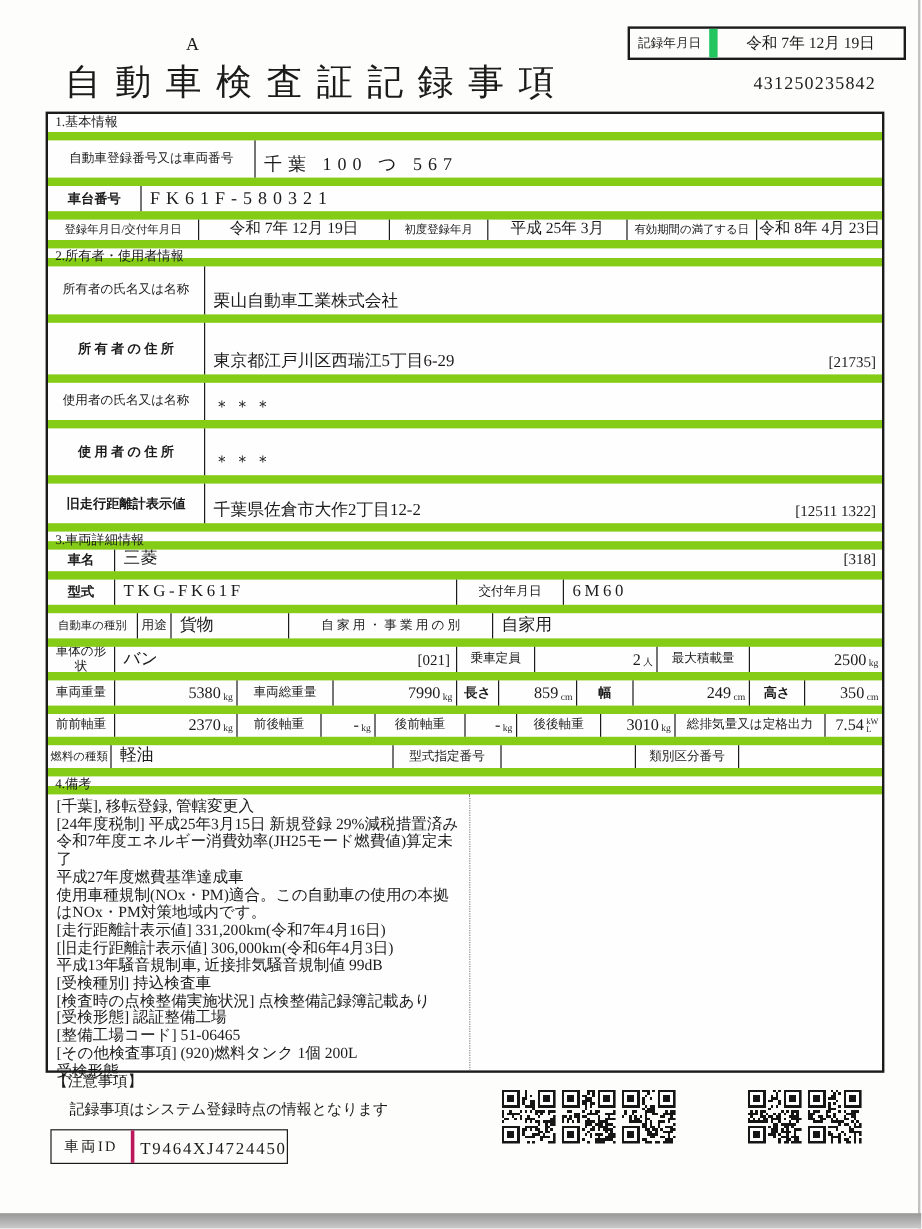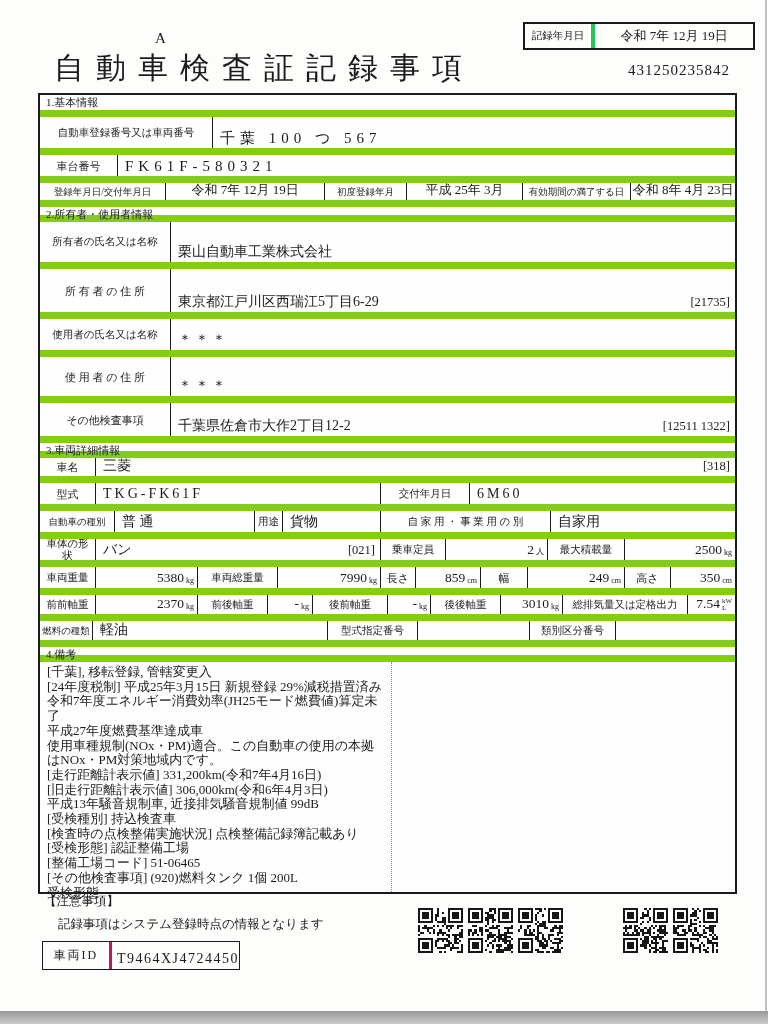--- a/index.html
+++ b/index.html
@@ -3,33 +3,33 @@
 <meta charset="utf-8">
 <style>
   html,body{margin:0;padding:0;background:#ffffff;}
   .page{position:relative;width:768px;height:1024px;background:#fdfdfc;overflow:hidden;
         font-family:"Liberation Serif","DejaVu Serif",serif;color:#1b1b1b;}
   
   .corner-a{position:absolute;left:155px;top:30px;font-size:15px;}
   .doc-title{position:absolute;left:54px;top:48px;font-size:30px;letter-spacing:12px;white-space:nowrap;}
   .serial{position:absolute;left:628px;top:62px;font-size:15px;letter-spacing:1px;}
   .rd-box{position:absolute;left:523px;top:22px;width:232px;height:28px;border:2px solid #1b1b1b;display:flex;box-sizing:border-box;}
-  .rd-label{width:66px;border-right:4px solid #22c55e;display:flex;align-items:center;justify-content:center;font-size:10.5px;}
+  .rd-label{width:66px;border-right:7px solid #22c55e;display:flex;align-items:center;justify-content:center;font-size:10.5px;}
   .rd-value{flex:1;display:flex;align-items:center;justify-content:center;font-size:13px;white-space:nowrap;}
   
   .tbl{position:absolute;left:38px;top:93px;width:699px;border:2px solid #1b1b1b;box-sizing:border-box;background:#fefefe;}
   .row{display:flex;align-items:stretch;box-sizing:border-box;}
   .row + .row{border-top:7px solid #84cc16;}
   .row.head{display:block;font-size:11px;line-height:13px;padding:1px 0 0 6px;height:15px;box-sizing:border-box;}
   .cell{box-sizing:border-box;position:relative;display:flex;overflow:hidden;}
   .cell + .cell{border-left:1px solid #1b1b1b;}
   .grow{flex:1;}
   .lbl{align-items:center;justify-content:center;text-align:center;font-size:10.5px;padding:0 2px;line-height:12px;}
   .lbl.sm{font-size:9.5px;font-family:Liberation Serif, serif;}
-  .lbl.md{font-size:11px;}
+  .lbl.md{font-size:11px;font-weight:bold;}
   .val{align-items:flex-end;padding:1px 5px 2px 7px;font-size:14px;line-height:16px;}
   .val.center{justify-content:center;padding-left:2px;padding-right:2px;font-size:13px;white-space:nowrap;}
   .val .vtext{white-space:nowrap;}
   .val .code{margin-left:auto;font-size:12.5px;padding-left:6px;white-space:nowrap;}
   .sp5{letter-spacing:5px;font-size:15px;}
   .sp3{letter-spacing:3px;}
   .num{justify-content:flex-end;align-items:flex-end;padding:1px 3px 2px 2px;font-size:13.5px;}
   .num .u{font-size:8px;margin-left:2px;padding-bottom:1px;}
   .num .u2{display:flex;flex-direction:column;font-size:7px;line-height:7px;margin-left:2px;padding-bottom:0;font-style:normal;}
   .num .u2 i{font-style:normal;}
@@ -103,21 +103,21 @@
       <div class="cell lbl" style="width:130px">使用者の氏名又は名称</div>
       <div class="cell val grow sp3">＊＊＊</div>
     </div>
 
     <div class="row" style="height:46px">
       <div class="cell lbl md" style="width:130px">使 用 者 の 住 所</div>
       <div class="cell val grow sp3">＊＊＊</div>
     </div>
 
     <div class="row" style="height:40px">
-      <div class="cell lbl md" style="width:130px">その他検査事項</div>
+      <div class="cell lbl md" style="width:130px">旧走行距離計表示値</div>
       <div class="cell val grow">
         <span class="vtext">千葉県佐倉市大作2丁目12-2</span>
         <span class="code">[12511 1322]</span>
       </div>
     </div>
 
     <div class="row head">3.車両詳細情報</div>
 
     <div class="row" style="height:25px">
       <div class="cell lbl md" style="width:55px">車名</div>
@@ -129,21 +129,20 @@
 
     <div class="row" style="height:28px">
       <div class="cell lbl md" style="width:55px">型式</div>
       <div class="cell val sp3" style="width:285px">TKG-FK61F</div>
       <div class="cell lbl" style="width:89px">交付年月日</div>
       <div class="cell val grow sp3">6M60</div>
     </div>
 
     <div class="row" style="height:28px">
       <div class="cell lbl sm" style="width:74px">自動車の種別</div>
-      <div class="cell val" style="width:140px">普 通</div>
       <div class="cell lbl" style="width:28px">用途</div>
       <div class="cell val" style="width:98px">貨物</div>
       <div class="cell lbl" style="width:170px">自 家 用 ・ 事 業 用 の 別</div>
       <div class="cell val grow">自家用</div>
     </div>
 
     <div class="row" style="height:28px">
       <div class="cell lbl" style="width:55px">車体の形状</div>
       <div class="cell val" style="width:285px">
         <span class="vtext">バン</span>

